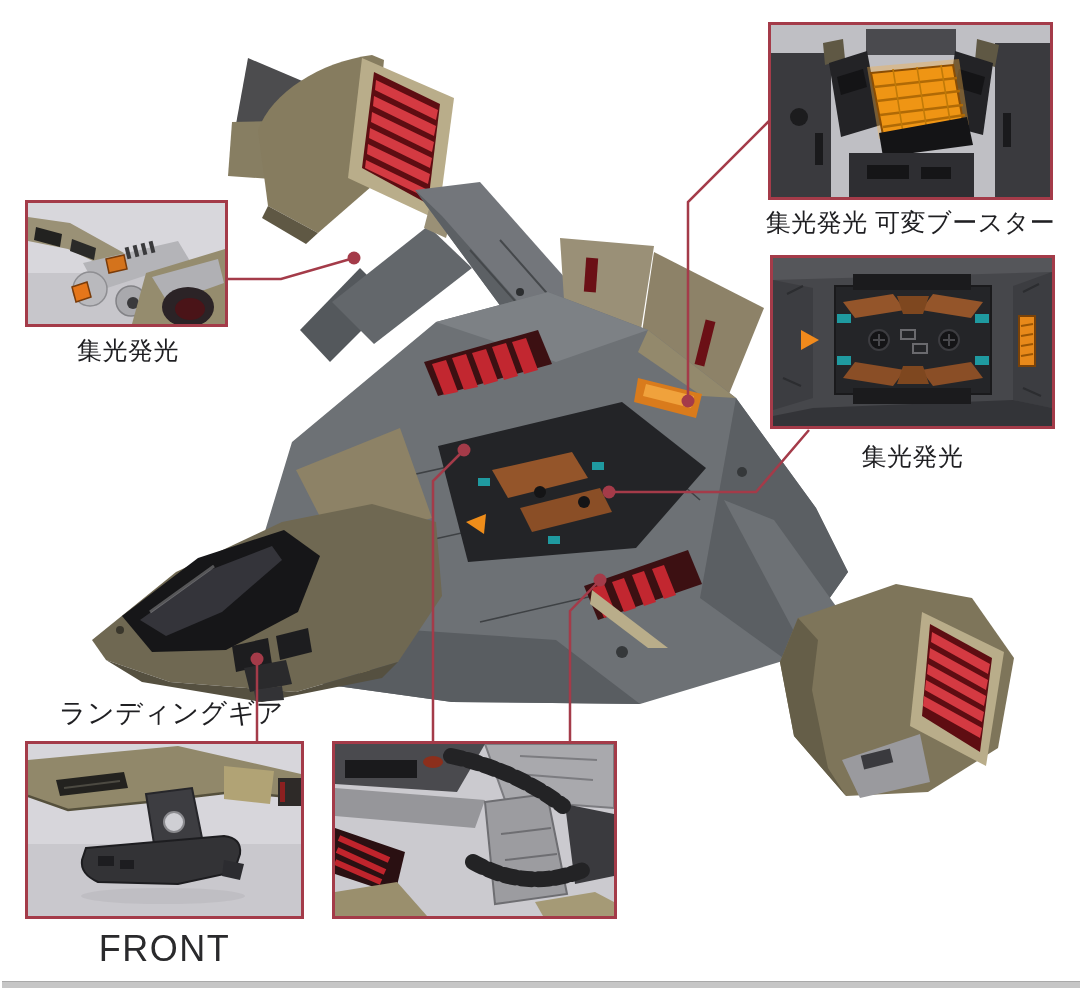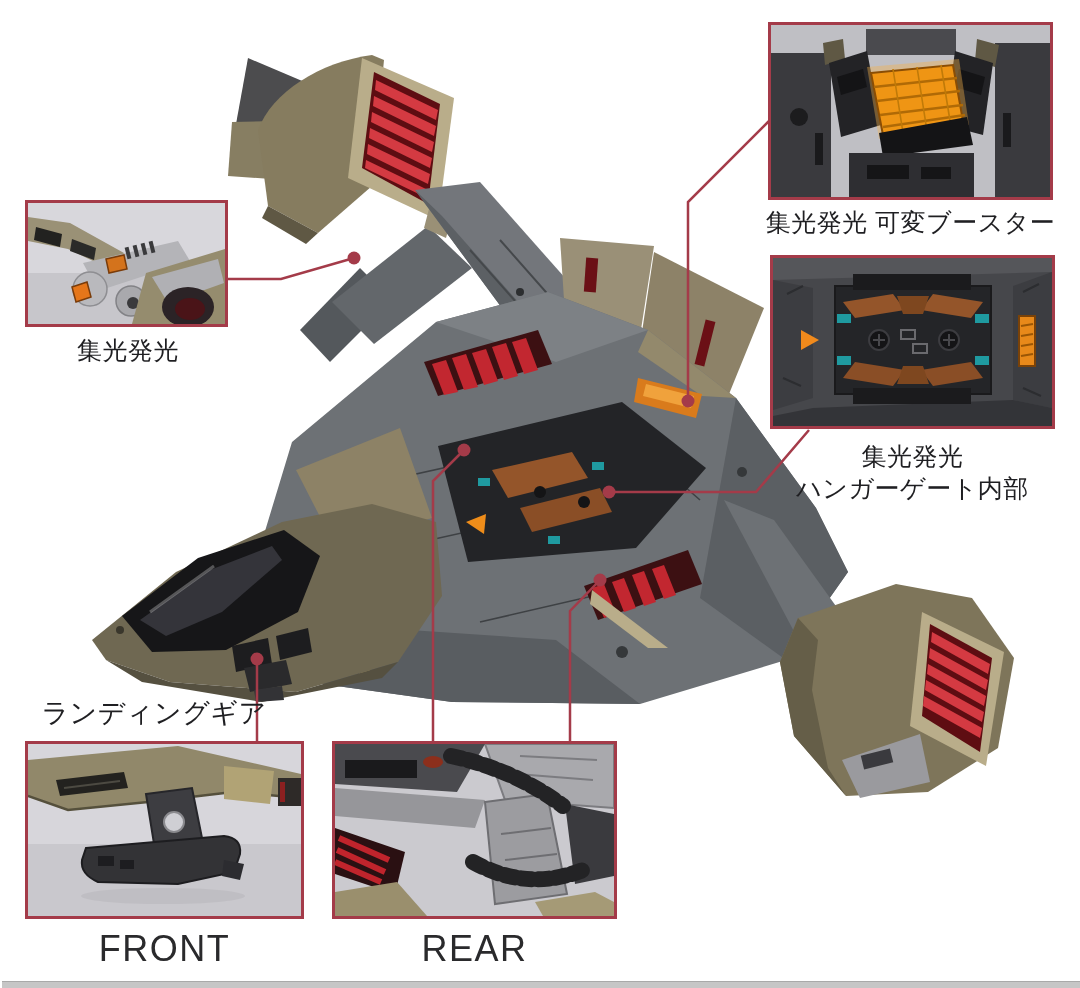--- a/index.html
+++ b/index.html
@@ -11,21 +11,21 @@
   }
   .art{position:absolute;left:0;top:0;}
   .inset{
     position:absolute;box-sizing:border-box;border:3px solid #a43b49;
     background:#d8d7dc;overflow:hidden;
   }
   .inset svg{display:block;width:100%;height:100%;}
   .cap{position:absolute;text-align:center;color:#1f1f22;}
   .cap-jp{font-size:25px;line-height:32px;letter-spacing:0.5px;}
   .cap-en{font-size:36px;letter-spacing:1.5px;color:#2a2a2c;}
-  .cap-left{text-align:center;}
+  .cap-left{text-align:right;}
   #bottom-bar{
     position:absolute;left:2px;top:981px;width:1078px;height:7px;
     background:#c6c6c6;border-top:1px solid #a9a9a9;box-sizing:border-box;
   }
 </style>
 </head>
 <body>
 
 <div id="stage">
 
@@ -267,21 +267,20 @@
       <path d="M170,82 L182,82 M176,76 L176,88" stroke="#48484c" stroke-width="2"></path>
       <rect x="128" y="72" width="14" height="9" fill="none" stroke="#6a6a6e" stroke-width="2"></rect>
       <rect x="140" y="86" width="14" height="9" fill="none" stroke="#6a6a6e" stroke-width="2"></rect>
       <polygon points="28,72 46,82 28,92" fill="#f08a1c"></polygon>
       <rect x="246" y="58" width="16" height="50" fill="#e8891a" stroke="#7a4208" stroke-width="2"></rect>
       <path d="M248,68 L260,66 M248,78 L260,76 M248,88 L260,86 M248,98 L260,96" stroke="#9a5606" stroke-width="2" fill="none"></path>
     </svg>
   </div>
   <div class="cap cap-jp" style="left:764px;top:440px;width:297px;">
     <div>集光発光</div>
-    <div>ハンガーゲート内部</div>
   </div>
 
   <div class="cap cap-jp cap-left" style="left:24px;top:697px;width:260px;font-size:27px;">ランディングギア</div>
 
   <div class="inset" style="left:25px;top:741px;width:279px;height:178px;">
     <svg viewBox="0 0 273 172">
       <rect width="273" height="172" fill="#d7d6db"></rect>
       <rect y="100" width="273" height="72" fill="#c9c8cd"></rect>
       <path d="M0,16 L150,2 L273,30 L273,54 L205,48 L120,58 L40,66 L0,52 Z" fill="#91886a"></path>
       <path d="M0,52 L40,66 L120,58 L205,48 L273,54" stroke="#55503c" stroke-width="2.5" fill="none"></path>
@@ -314,16 +313,15 @@
       <polygon points="230,60 279,70 279,132 240,140" fill="#3a3a3e"></polygon>
       <path d="M166,90 L216,84 M170,116 L222,110" stroke="#6e6e72" stroke-width="2" fill="none"></path>
       <path d="M116,12 Q180,26 228,62" stroke="#232325" stroke-width="16" fill="none" stroke-dasharray="11 6" stroke-linecap="round"></path>
       <path d="M138,118 Q192,148 248,126" stroke="#232325" stroke-width="16" fill="none" stroke-dasharray="11 6" stroke-linecap="round"></path>
       <polygon points="0,84 70,108 60,150 0,130" fill="#2a1012"></polygon>
       <path d="M4,94 L54,116 M2,106 L50,128 M0,118 L46,138" stroke="#c0242c" stroke-width="6" fill="none"></path>
       <polygon points="0,148 62,138 92,172 0,172" fill="#9a8f6d"></polygon>
       <polygon points="200,158 260,148 279,158 279,172 208,172" fill="#a59a76"></polygon>
     </svg>
   </div>
-  <div class="cap cap-en" style="left:332px;top:928px;width:285px;">REAR</div>
 
   <div id="bottom-bar"></div>
 </div>
 
 </body></html>

